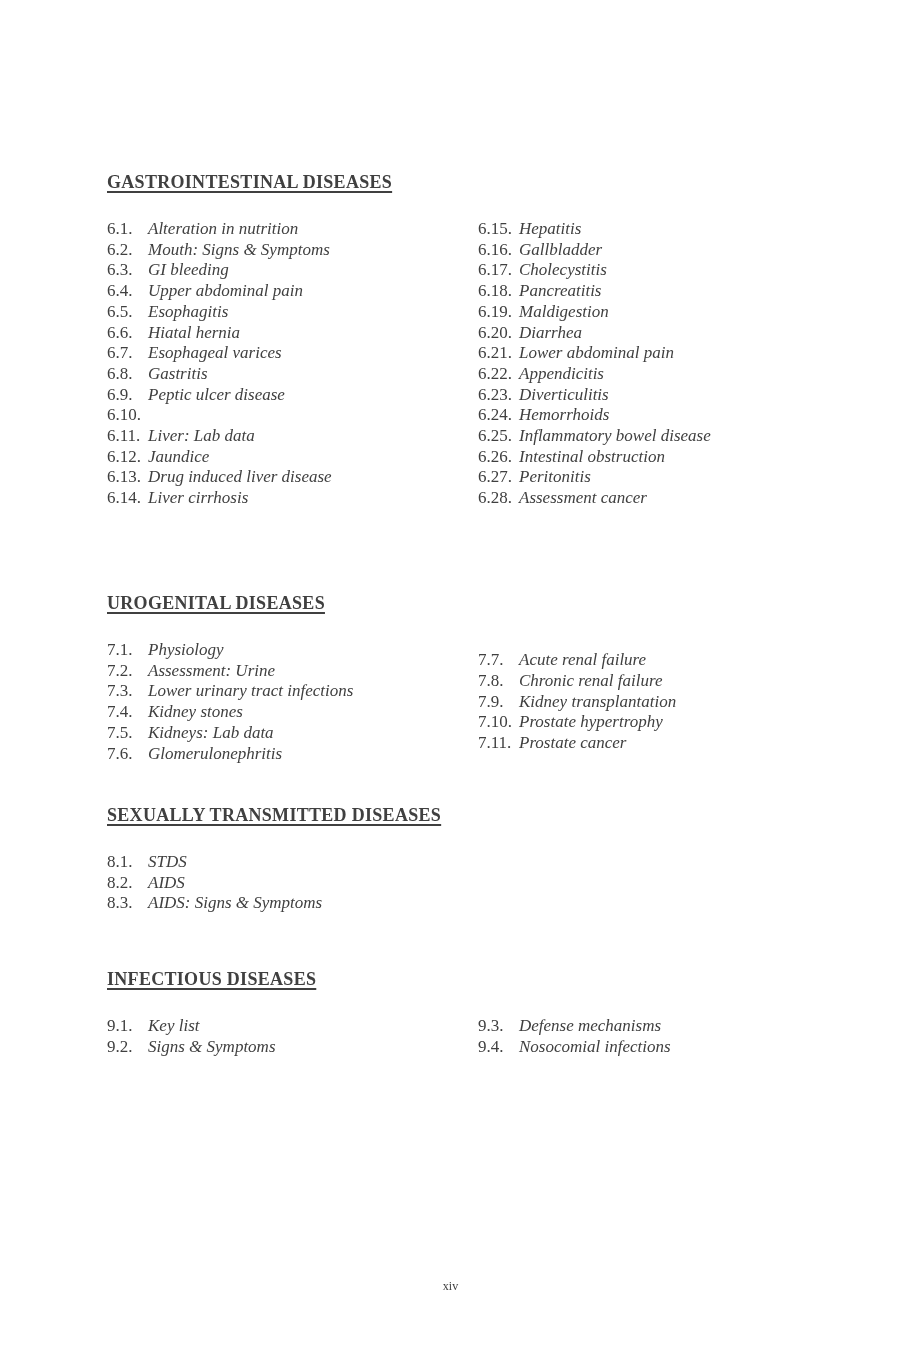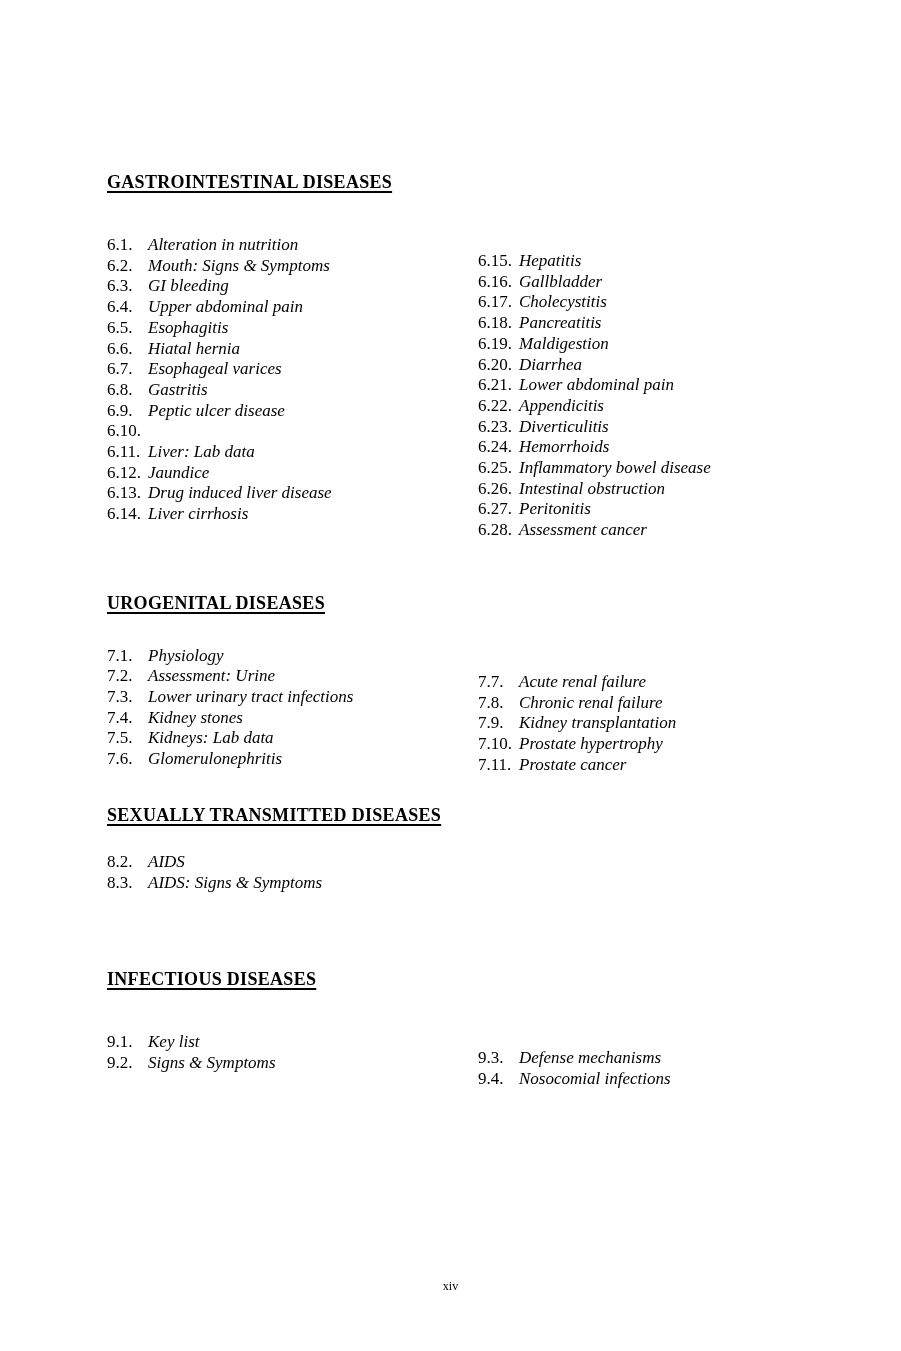--- a/index.html
+++ b/index.html
@@ -2,21 +2,21 @@
 <html><head>
 <meta charset="utf-8">
 <style>
   * { margin: 0; padding: 0; box-sizing: border-box; }
   html, body { background: #ffffff; }
   .page {
     position: relative;
     width: 901px;
     height: 1351px;
     background: #ffffff;
-    color: #000000;
+    color: #404040;
     font-family: "Liberation Serif", serif;
     overflow: hidden;
   }
   .toc-section {
     position: absolute;
     left: 107px;
     right: 50px;
   }
   #sec-0 { top: 171px; }
   #sec-1 { top: 592px; }
@@ -29,21 +29,21 @@
     letter-spacing: 0.3px;
     text-decoration: underline;
     text-decoration-thickness: 2px;
     text-underline-offset: 3px;
     margin-bottom: 26px;
     white-space: nowrap;
   }
   .columns { display: flex; align-items: center; }
   .col { display: block; }
   .col-left { width: 371px; flex: none; }
-  .col-right { flex: 1; margin-top: 32px; }
+  .col-right { flex: 1; }
   .toc-row {
     display: flex;
     font-size: 17px;
     line-height: 20.7px;
     white-space: nowrap;
   }
   .toc-num { width: 41px; flex: none; }
   .toc-label { flex: 1; font-style: italic; }
   .page-footer {
     position: absolute;
@@ -267,20 +267,24 @@
     <span class="toc-label">Prostate cancer</span>
   </div>
 </div>
     </div>
   </section>
 
   <section class="toc-section" id="sec-2">
     <h2 class="section-title">SEXUALLY TRANSMITTED DISEASES</h2>
     <div class="columns">
       <div class="col col-left">
+  <div class="toc-row">
+    <span class="toc-num">8.1.</span>
+    <span class="toc-label">STDS</span>
+  </div>
 
   <div class="toc-row">
     <span class="toc-num">8.2.</span>
     <span class="toc-label">AIDS</span>
   </div>
 
   <div class="toc-row">
     <span class="toc-num">8.3.</span>
     <span class="toc-label">AIDS: Signs &amp; Symptoms</span>
   </div>

